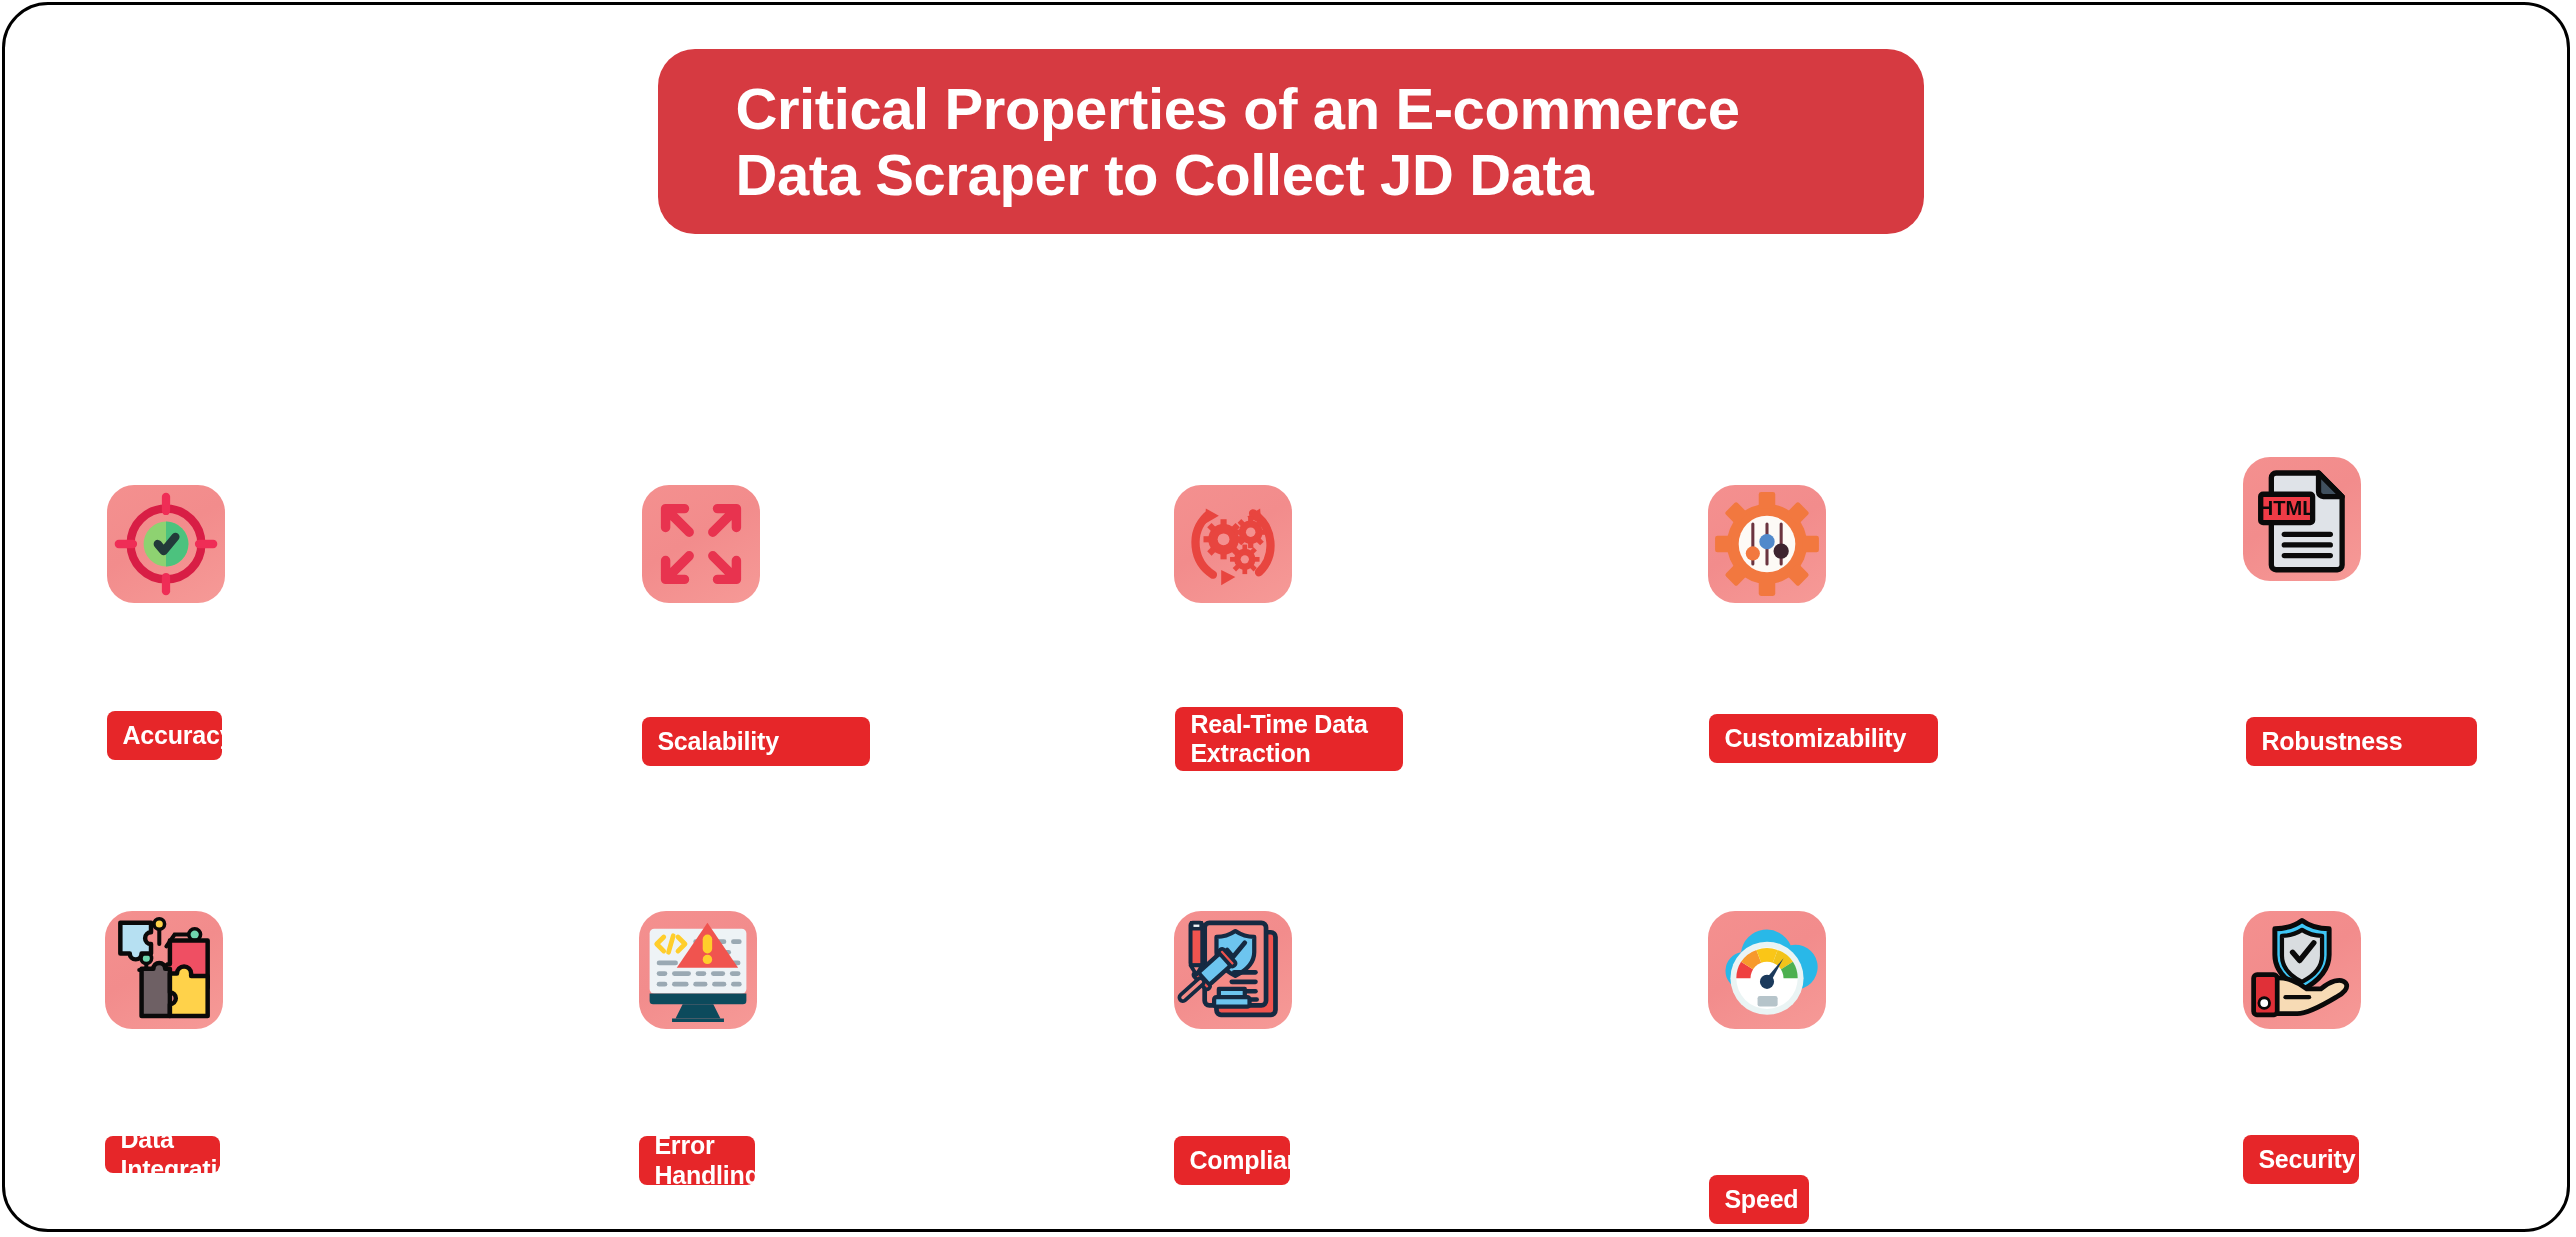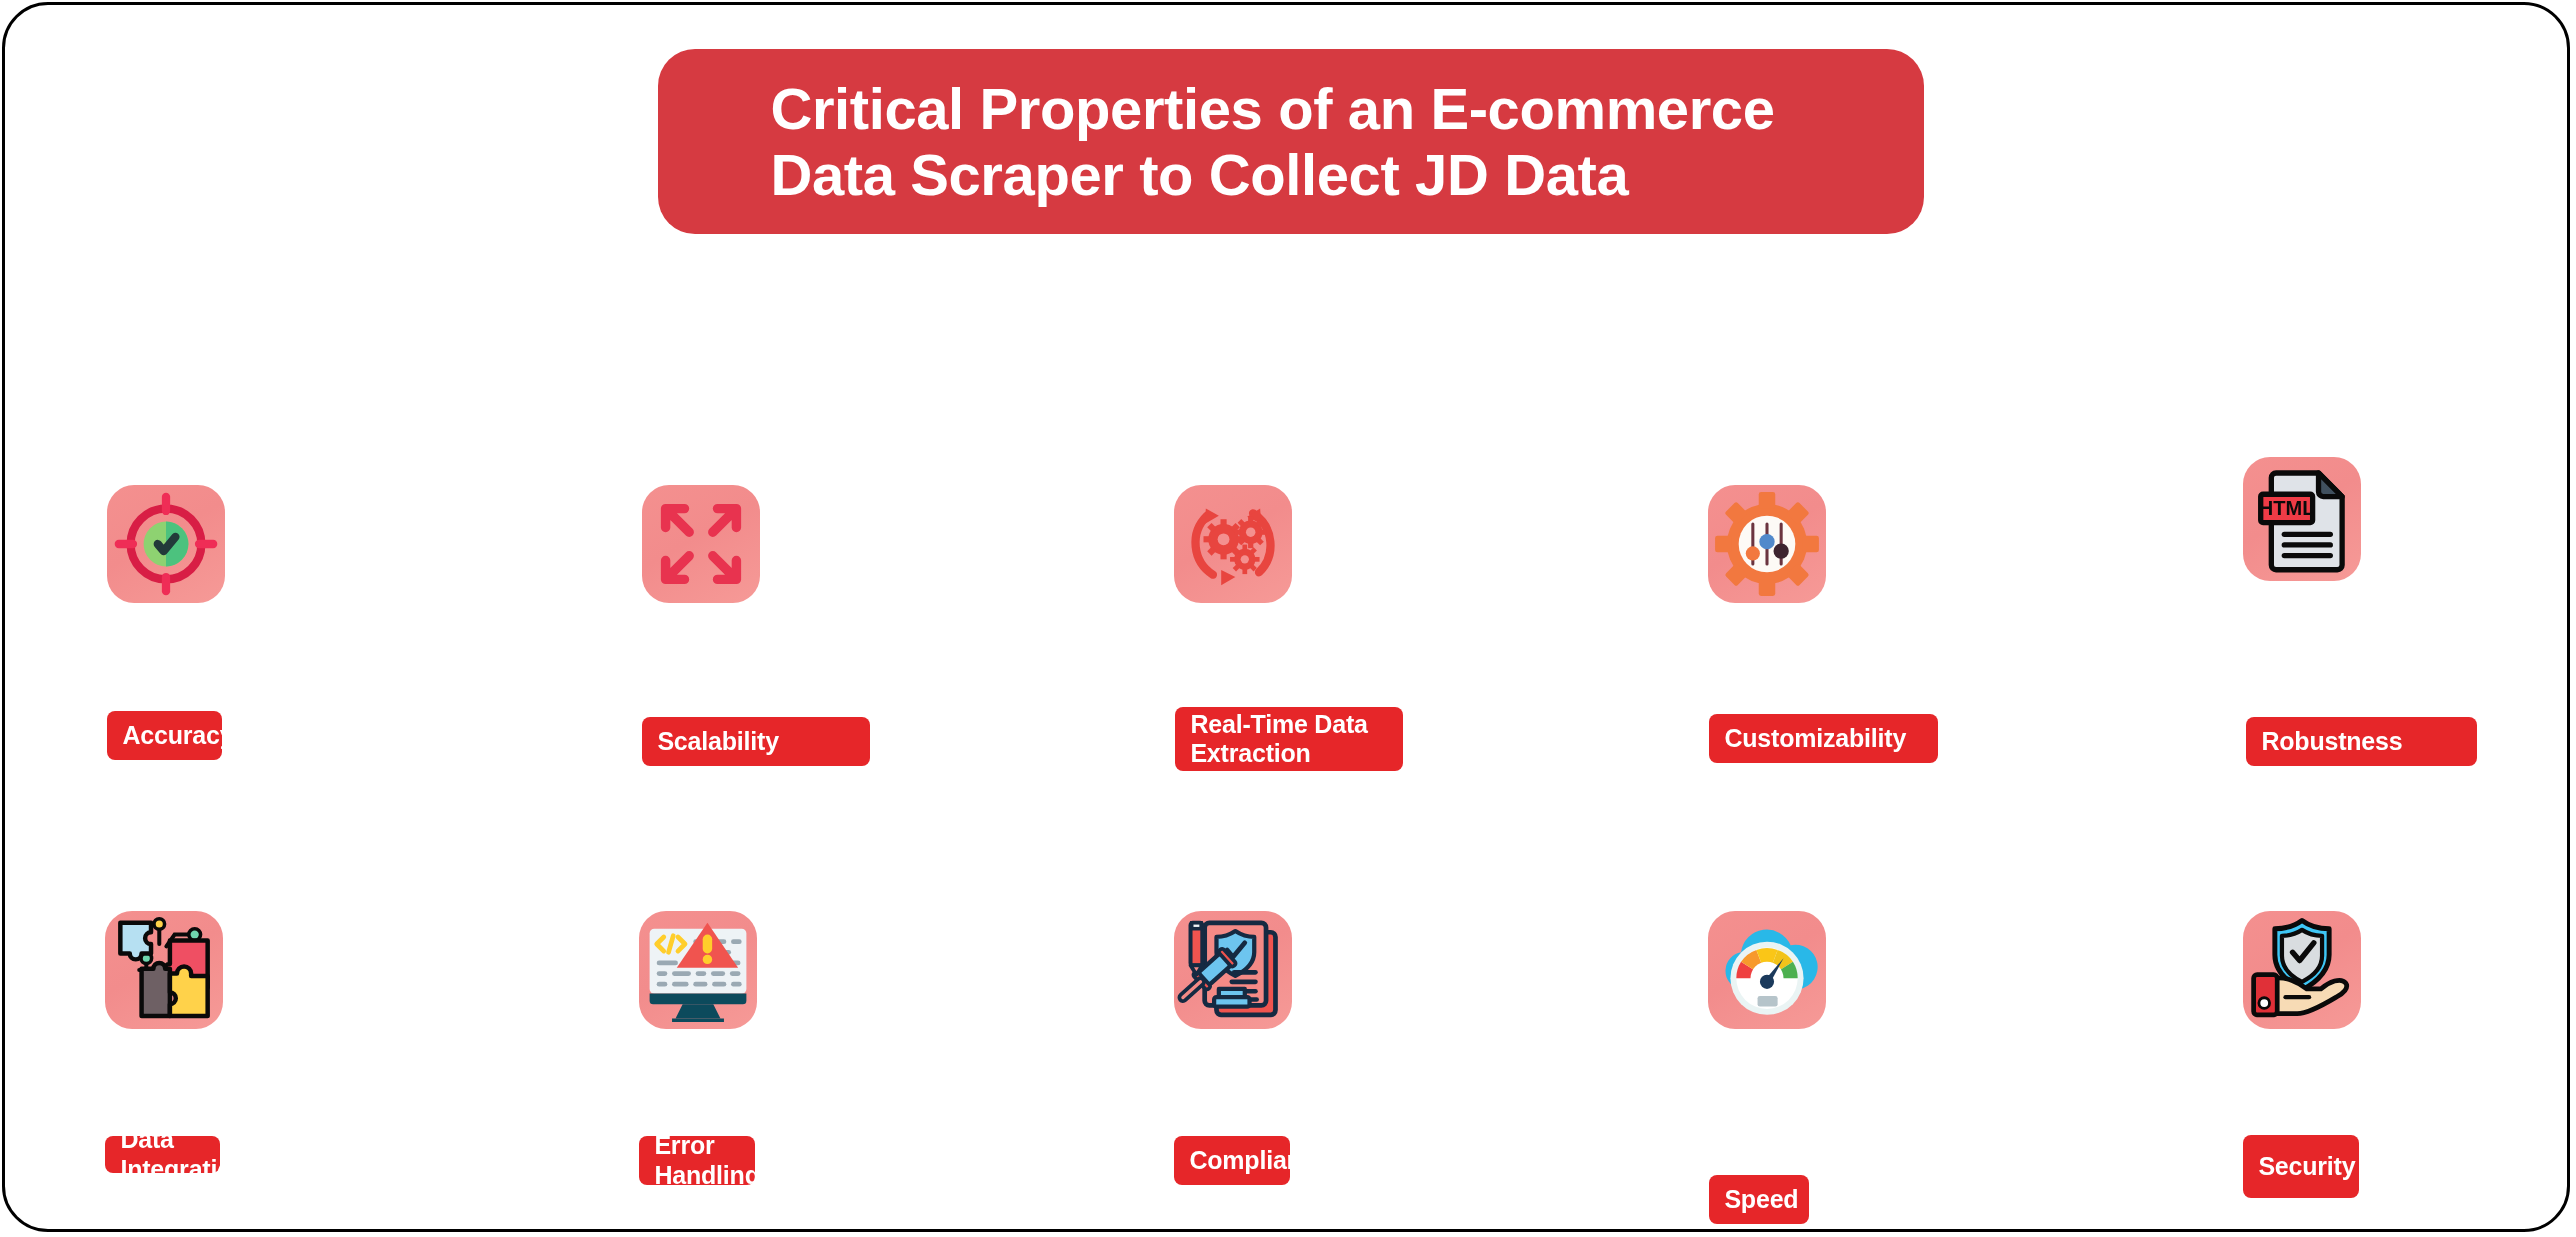--- a/index.html
+++ b/index.html
@@ -37,21 +37,21 @@
     box-sizing: border-box;
     display: flex;
     align-items: center;
   }
   .title-text {
     color: #ffffff;
     font-size: 58px;
     font-weight: bold;
     line-height: 1.13;
     letter-spacing: -0.4px;
-    padding-left: 112px;
+    padding-left: 77px;
     padding-right: 32px;
     white-space: pre-line;
   }
 
   
   .grid {
     position: absolute;
     left: 0;
     top: 0;
     width: 2576px;
@@ -354,18 +354,18 @@
         <svg viewBox="0 0 100 100">
           <path d="M50 8 c8 6 18 7 23 7 v22 c0 15 -12 24 -23 30 c-11 -6 -23 -15 -23 -30 v-22 c5 0 15 -1 23 -7 z" fill="#3ec6f5" stroke="#0a0a0a" stroke-width="4.2" stroke-linejoin="round"></path>
           <path d="M50 16 c6 4 13 5 17 5 v17 c0 11 -9 18 -17 22 c-8 -4 -17 -11 -17 -22 v-17 c4 0 11 -1 17 -5 z" fill="#d9dde0" stroke="#0a0a0a" stroke-width="3.6" stroke-linejoin="round"></path>
           <path d="M42 35 L48 42 L60 27" stroke="#0a0a0a" stroke-width="4.6" fill="none" stroke-linecap="round" stroke-linejoin="round"></path>
           <path d="M26 57 c10 -2 22 4 28 9 h12 c7 -6 17 -10 21 -5 c3 4 -2 9 -8 12 c-10 6 -24 14 -33 14 h-20 z" fill="#f7dbb5" stroke="#0a0a0a" stroke-width="4" stroke-linejoin="round"></path>
           <path d="M36 73 h20" stroke="#0a0a0a" stroke-width="3.6" stroke-linecap="round" fill="none"></path>
           <rect x="9" y="54" width="20" height="34" rx="3" fill="#e03038" stroke="#0a0a0a" stroke-width="4"></rect>
           <circle cx="18" cy="78" r="4.5" fill="#ffffff" stroke="#0a0a0a" stroke-width="2.4"></circle>
         </svg>
       </div>
-      <div class="label" style="left:2238px; top:1113px; width:116px; height:63px;">Security</div>
+      <div class="label" style="left:2238px; top:1113px; width:116px; height:49px;">Security</div>
     </div>
 
   </div>
 </div>
 
 
 </body></html>

